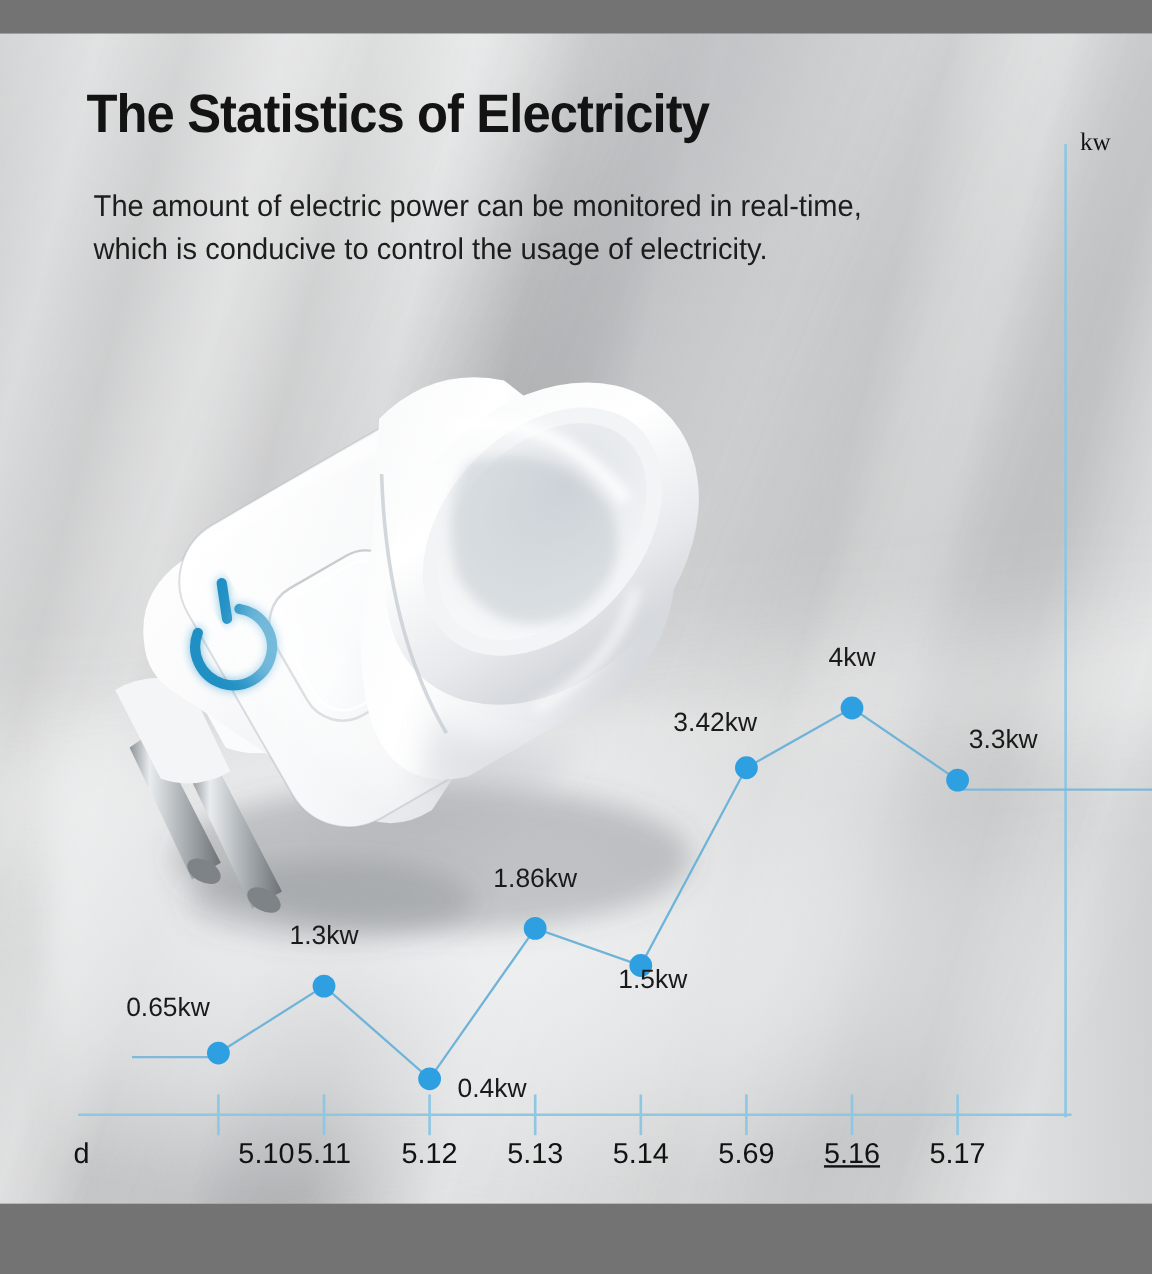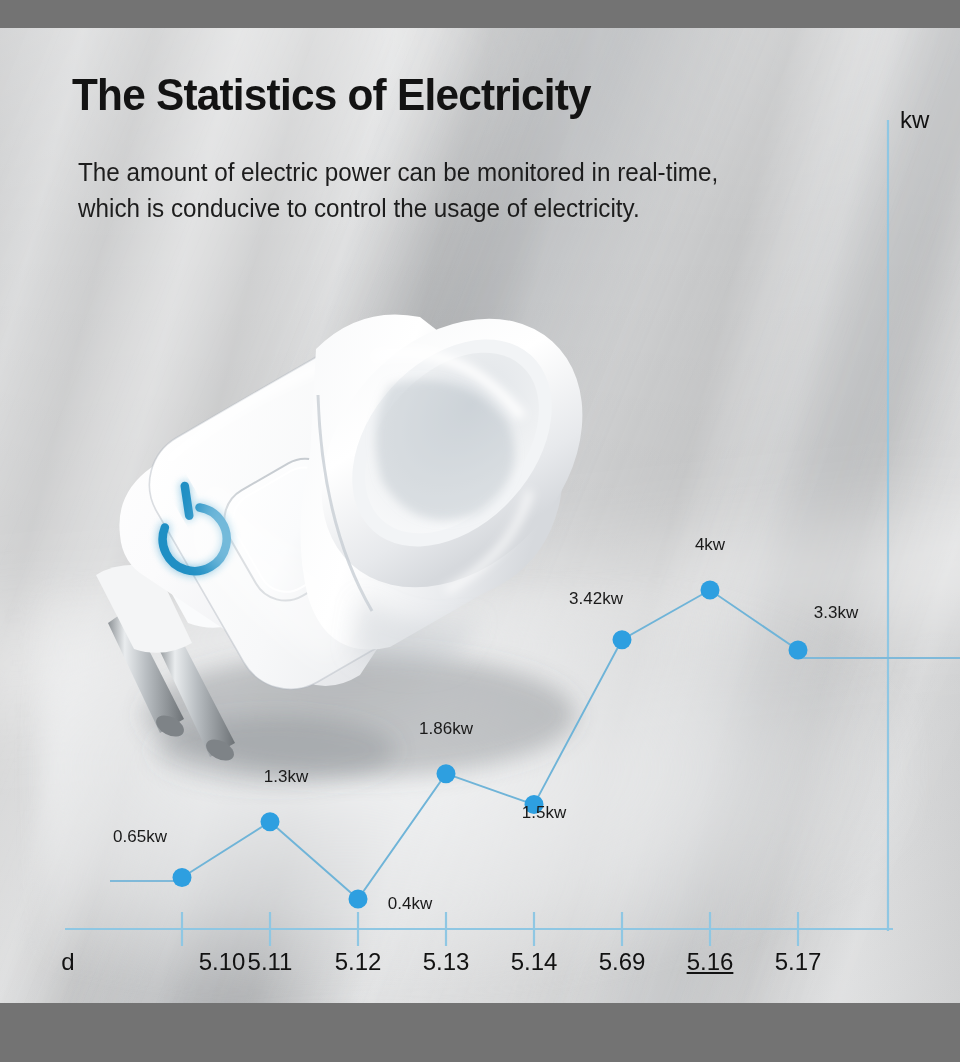--- a/index.html
+++ b/index.html
@@ -97,38 +97,39 @@
   }
 
   
   #chart {
     position:absolute; left:0; top:0;
     width:960px; height:1062px;
     pointer-events:none;
   }
   .dlabel {
     position:absolute;
-    font-size:17px;
+    font-size:22px;
     font-weight:400;
     color:#1a1a1a;
     white-space:nowrap;
     transform:translateX(-50%);
   }
   .xlabel {
     position:absolute;
     font-size:24px;
     color:#121212;
     white-space:nowrap;
     transform:translateX(-50%);
   }
   #ylabel {
     position:absolute;
     left:900px; top:106px;
-    font-size:24px;
+    font-size:21px;
     color:#121212;
+    font-family:Liberation Serif, serif;
   }
 
   
   #plug {
     position:absolute;
     left:60px; top:245px;
     width:600px; height:560px;
   }
 </style>
 </head>
@@ -298,21 +299,21 @@
         <circle cx="446" cy="773.6833333333334" r="9.5" fill="#2e9fe0"></circle>
         <circle cx="534" cy="804.5833333333334" r="9.5" fill="#2e9fe0"></circle>
         <circle cx="622" cy="639.7833333333333" r="9.5" fill="#2e9fe0"></circle>
         <circle cx="710" cy="590" r="9.5" fill="#2e9fe0"></circle>
         <circle cx="798" cy="650.0833333333334" r="9.5" fill="#2e9fe0"></circle>
       </g>
   </svg>
 
   <div id="point-labels">
       <div class="dlabel" style="left: 140px; top: 826.542px;">0.65kw</div>
-      <div class="dlabel" style="left: 270px; top: 766.75px; margin-left: 16px;">1.3kw</div>
+      <div class="dlabel" style="left: 270px; top: 766.75px;">1.3kw</div>
       <div class="dlabel" style="left: 410px; top: 894px;">0.4kw</div>
       <div class="dlabel" style="left: 446px; top: 718.683px;">1.86kw</div>
       <div class="dlabel" style="left: 544px; top: 803px;">1.5kw</div>
       <div class="dlabel" style="left: 596px; top: 588.783px;">3.42kw</div>
       <div class="dlabel" style="left: 710px; top: 535px;">4kw</div>
       <div class="dlabel" style="left: 836px; top: 603.083px;">3.3kw</div>
     </div>
 
   <div id="x-labels">
       <div class="xlabel" style="left: 182px; top: 948px; margin-left: 40px;">5.10</div>

